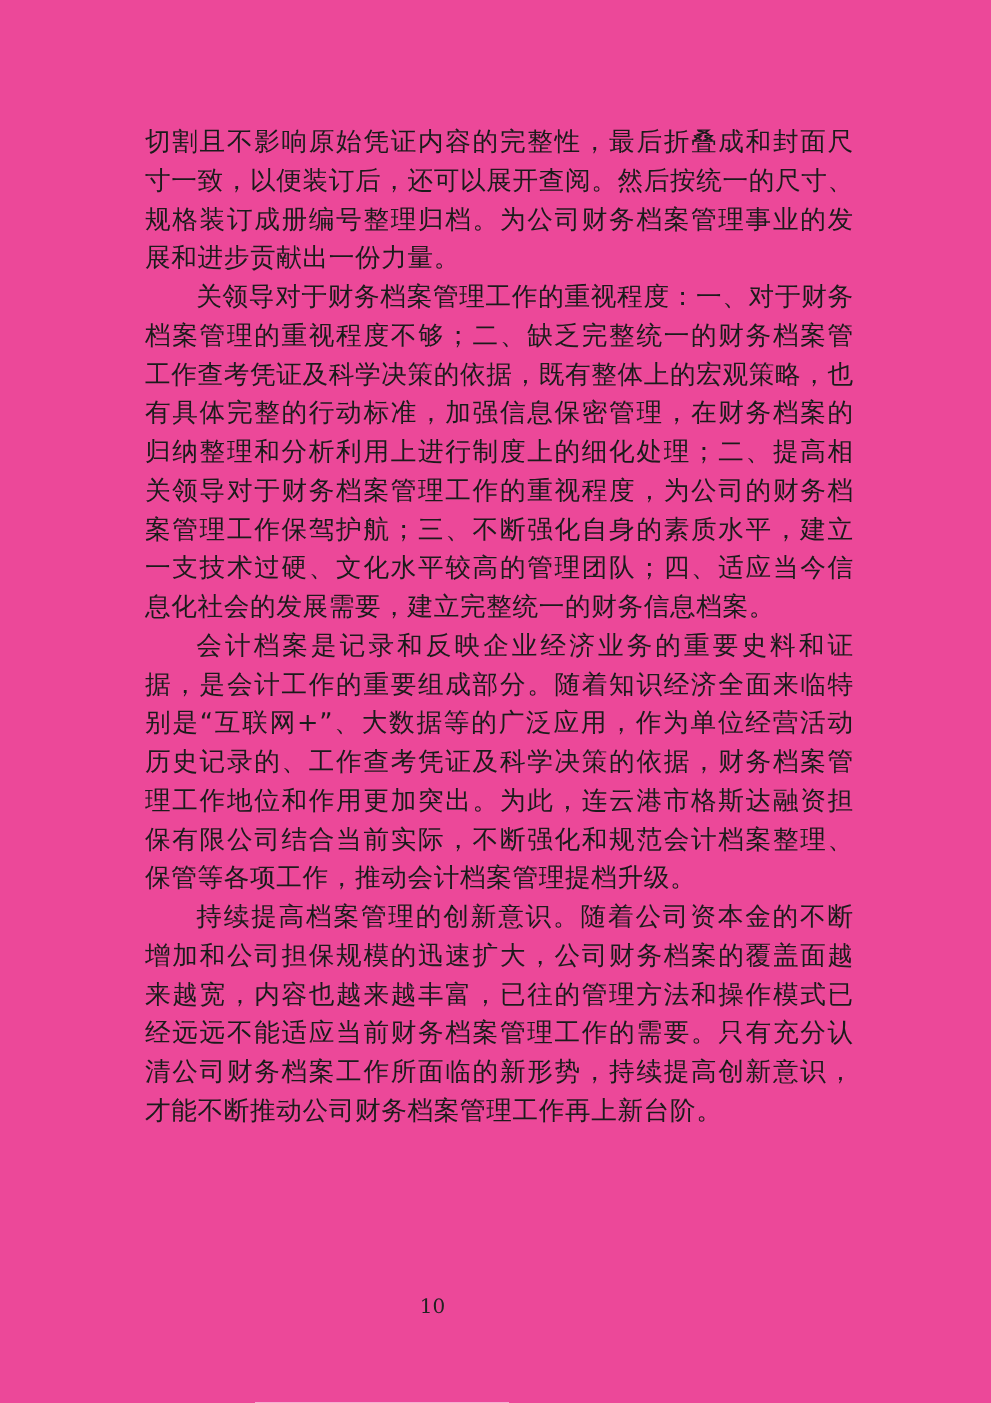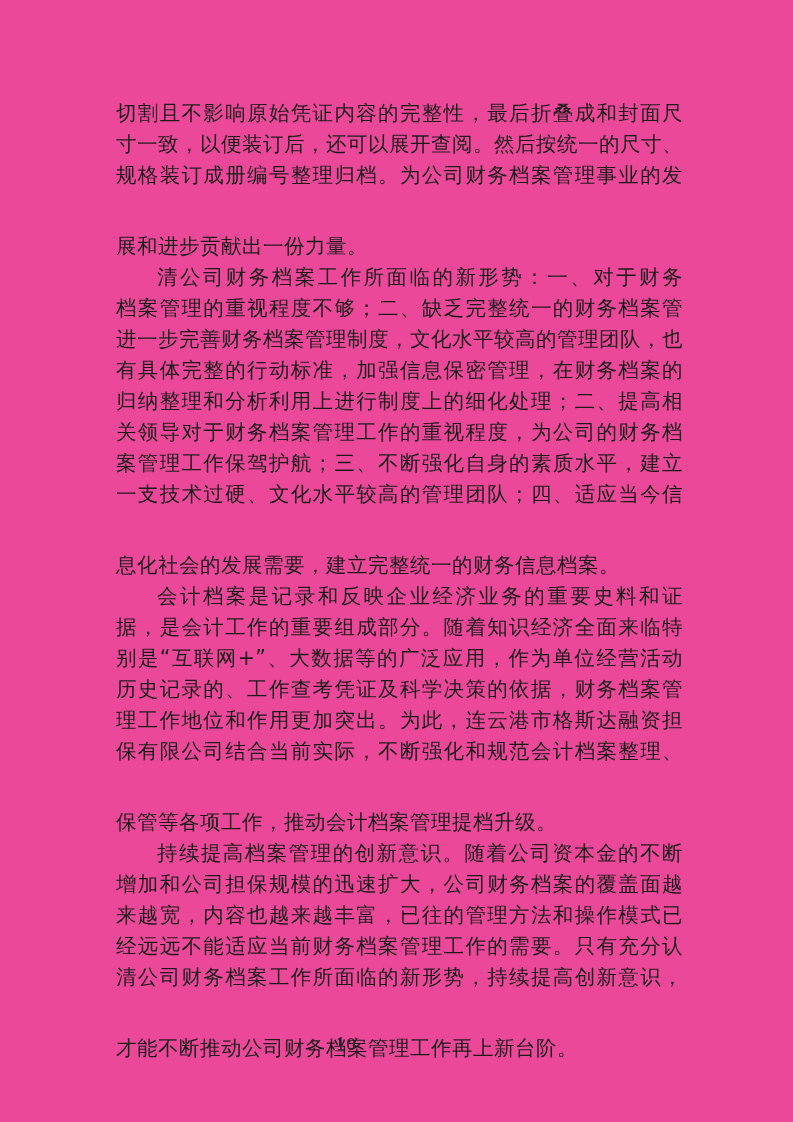--- a/index.html
+++ b/index.html
@@ -33,21 +33,20 @@
     text-align: justify;
     text-align-last: justify;
     height: 31px;
     overflow: visible;
   }
   .line.indent {
     padding-left: 41px;
   }
   .line.para-last {
     text-align-last: left;
-    margin-top: 40px;
   }
   .byline-line {
     text-align: right;
     text-align-last: right;
     height: 31px;
   }
   .page-footer {
     position: absolute;
     left: 0;
     top: 1035px;
@@ -64,23 +63,23 @@
 <div class="sheet">
   <div class="text-block">
     <div id="paras">
         <div class="paragraph">
           <div class="line">切割且不影响原始凭证内容的完整性，最后折叠成和封面尺</div>
           <div class="line">寸一致，以便装订后，还可以展开查阅。然后按统一的尺寸、</div>
           <div class="line">规格装订成册编号整理归档。为公司财务档案管理事业的发</div>
           <div class="line para-last">展和进步贡献出一份力量。</div>
         </div>
         <div class="paragraph">
-          <div class="line indent">清公司财务档案工作所面临的新形势：一、对于财务</div>
+          <div class="line indent">关领导对于财务档案管理工作的重视程度：一、对于财务</div>
           <div class="line">档案管理的重视程度不够；二、缺乏完整统一的财务档案管</div>
-          <div class="line">进一步完善财务档案管理制度，文化水平较高的管理团队，也</div>
+          <div class="line">工作查考凭证及科学决策的依据，既有整体上的宏观策略，也</div>
           <div class="line">有具体完整的行动标准，加强信息保密管理，在财务档案的</div>
           <div class="line">归纳整理和分析利用上进行制度上的细化处理；二、提高相</div>
           <div class="line">关领导对于财务档案管理工作的重视程度，为公司的财务档</div>
           <div class="line">案管理工作保驾护航；三、不断强化自身的素质水平，建立</div>
           <div class="line">一支技术过硬、文化水平较高的管理团队；四、适应当今信</div>
           <div class="line para-last">息化社会的发展需要，建立完整统一的财务信息档案。</div>
         </div>
         <div class="paragraph">
           <div class="line indent">会计档案是记录和反映企业经济业务的重要史料和证</div>
           <div class="line">据，是会计工作的重要组成部分。随着知识经济全面来临特</div>

